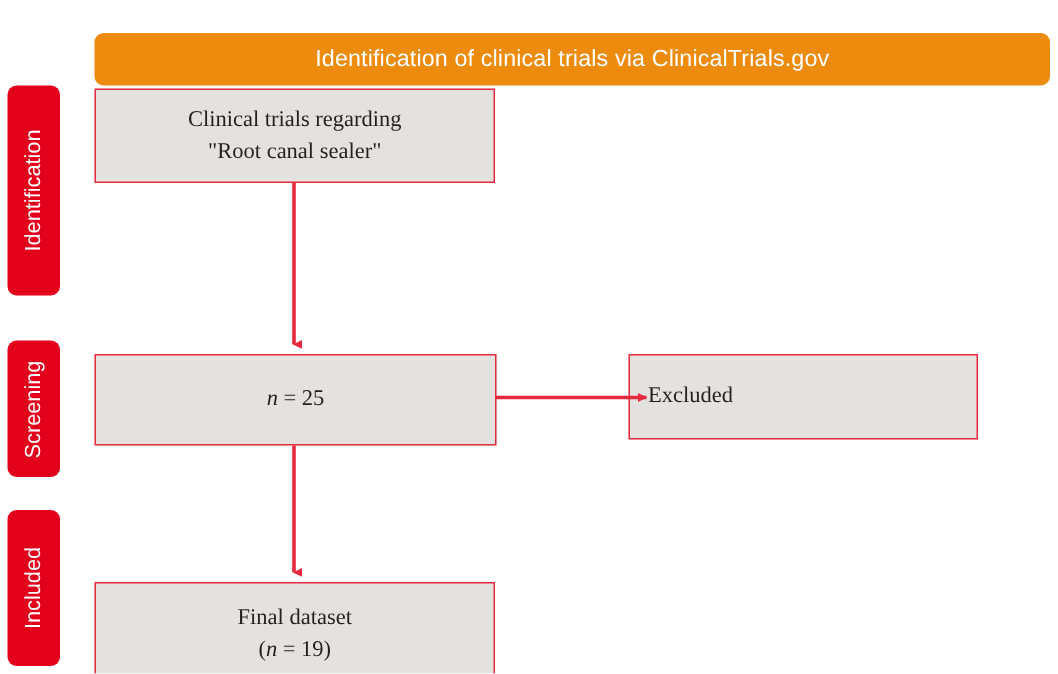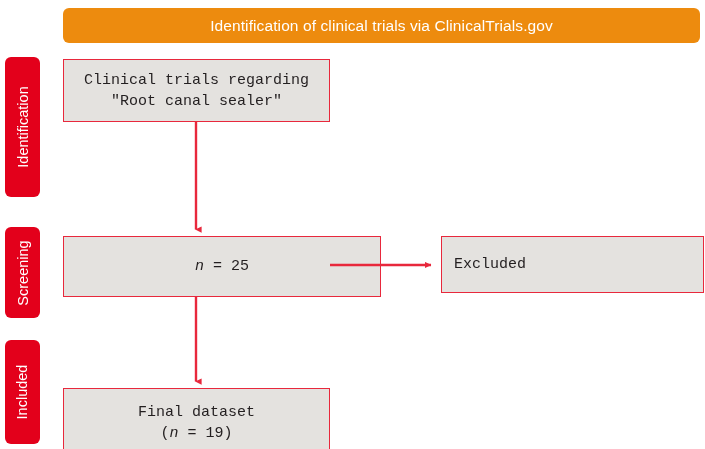--- a/index.html
+++ b/index.html
@@ -17,21 +17,21 @@
     width: 705px;
     height: 449px;
     background: #ffffff;
     overflow: hidden;
   }
 
   
   .banner {
     position: absolute;
     left: 63px;
-    top: 8px;
+    top: 22px;
     width: 637px;
     height: 35px;
     background: #ED8B0E;
     border-radius: 6px;
     display: flex;
     align-items: center;
     justify-content: center;
     box-sizing: border-box;
   }
   .banner-text {
@@ -79,28 +79,28 @@
     justify-content: center;
   }
   .flow-box.left-align {
     align-items: flex-start;
     padding-left: 12px;
   }
   .box-line {
     color: #231F20;
     font-size: 15px;
     line-height: 21px;
-    font-family: Liberation Mono, monospace;
+    font-family: Liberation Serif, serif;
     white-space: nowrap;
   }
   .box-line i { font-style: italic; }
 
   #box-identified { left: 63px;  top: 59px;  width: 267px; height: 63px; }
-  #box-screened   { left: 63px;  top: 236px; width: 318px; height: 61px; }
-  #box-excluded   { left: 441px; top: 236px; width: 263px; height: 57px; }
+  #box-screened   { left: 63px;  top: 236px; width: 268px; height: 61px; }
+  #box-excluded   { left: 419px; top: 236px; width: 233px; height: 57px; }
   #box-final      { left: 63px;  top: 388px; width: 267px; height: 70px; }
 
   
   #connectors {
     position: absolute;
     left: 0;
     top: 0;
     width: 705px;
     height: 449px;
     pointer-events: none;

